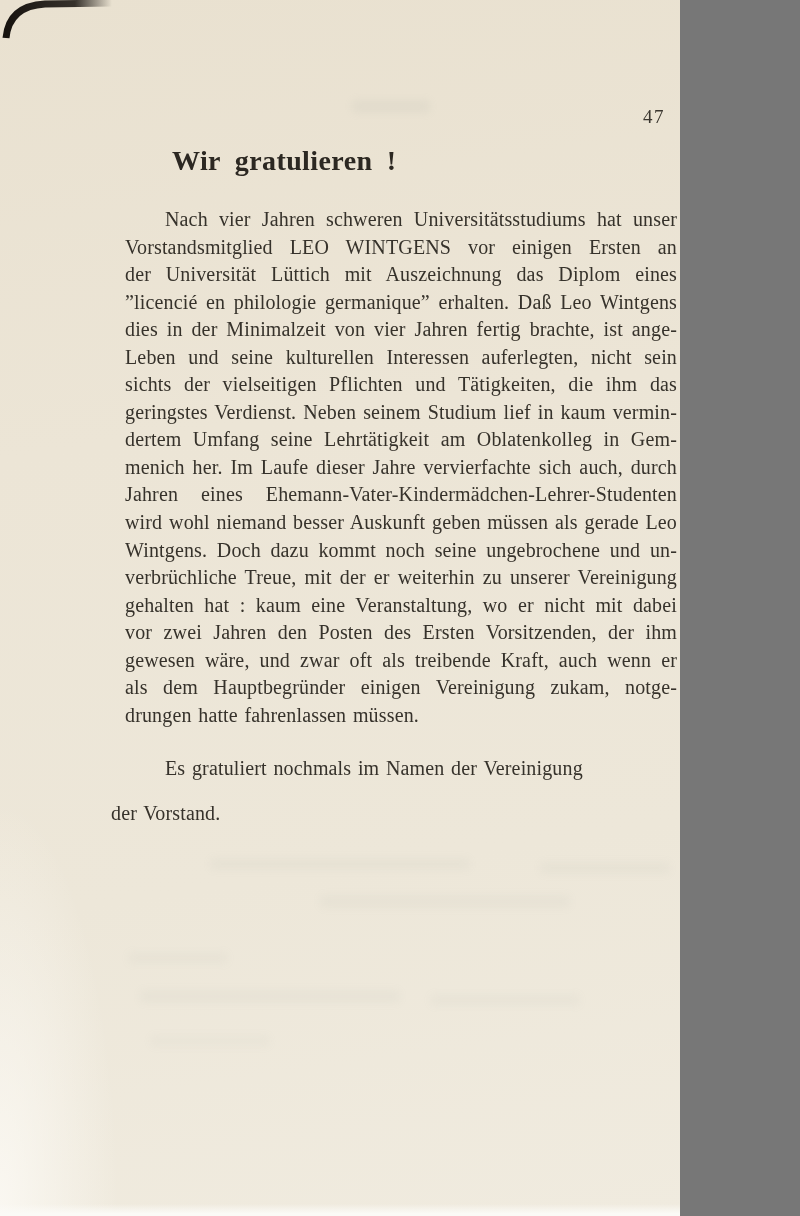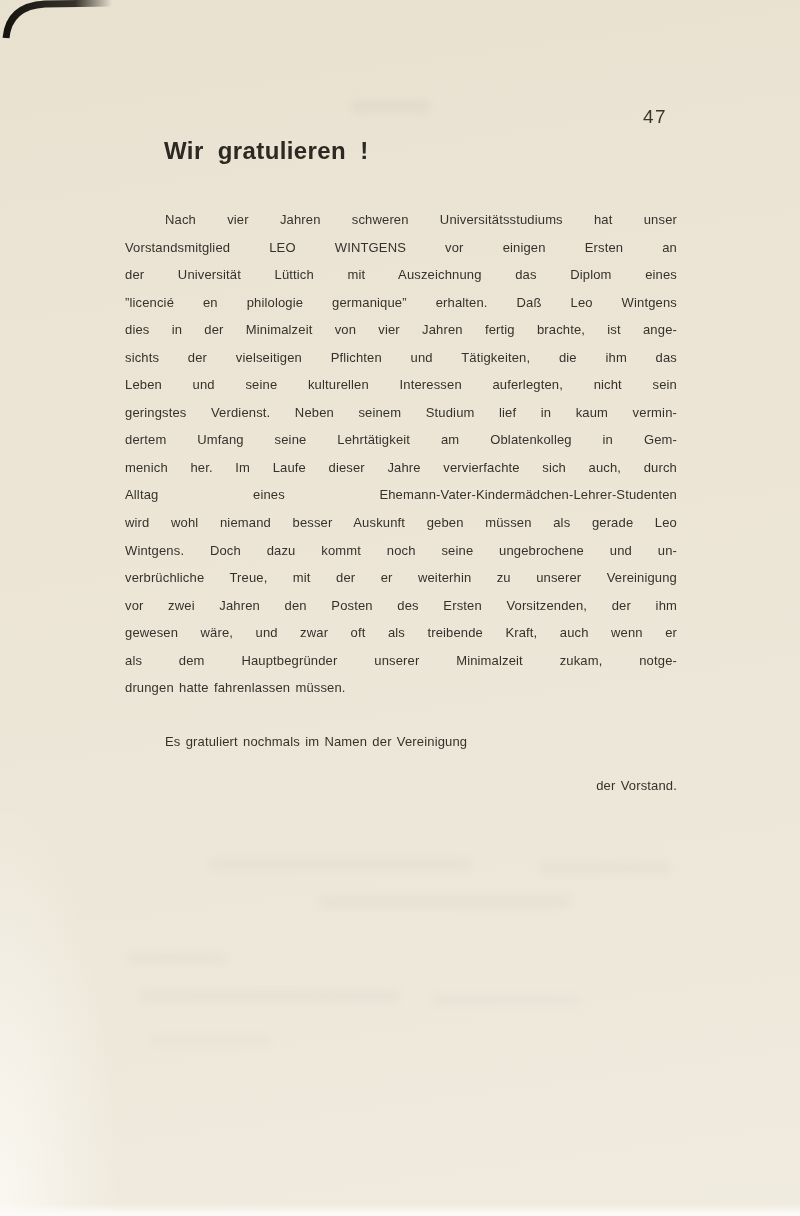--- a/index.html
+++ b/index.html
@@ -1,54 +1,54 @@
 <!DOCTYPE html>
 <html><head>
 <meta charset="utf-8">
 <style>
   html, body { margin: 0; padding: 0; background: #777; }
   .page {
     position: relative;
-    width: 800px;
+    width: 680px;
     height: 1216px;
     overflow: hidden;
     background: linear-gradient(172deg, #e9e1d0 0%, #ece5d6 35%, #ede7d9 70%, #f0ebdf 100%);
-    font-family: Liberation Sans, sans-serif;
+    font-family: Liberation Serif, serif;
     color: #36322b;
   }
   
   .edge-svg { position: absolute; top: 0; left: 0; }
   
   .bottom-edge {
     position: absolute; left: 0; right: 0; bottom: 0; height: 12px;
     background: linear-gradient(to bottom, rgba(252,251,248,0), #fbfaf6 80%);
   }
   .bottomleft-light {
     position: absolute; left: 0; bottom: 0; width: 120px; height: 420px;
     background: radial-gradient(ellipse at 0% 100%, rgba(252,250,245,0.85), rgba(252,250,245,0) 70%);
   }
   .page-number {
     position: absolute; top: 106px; left: 643px;
     font-size: 19px; letter-spacing: 1.5px; color: #3a362f;
   }
   .title {
-    position: absolute; top: 137px; left: 164px; margin: 0;
-    font-size: 24px; font-weight: bold; color: #2c2822;
+    position: absolute; top: 137px; left: 164px; margin: 8px;
+    font-size: 28px; font-weight: bold; color: #2c2822;
     word-spacing: 7px; letter-spacing: 0.4px;
   }
   .body-block {
     position: absolute; top: 206px; left: 125px; width: 552px;
-    font-size: 13px; line-height: 27.55px;
+    font-size: 20px; line-height: 27.55px;
     letter-spacing: 0.15px; word-spacing: 1.5px;
   }
   .line { text-align: justify; text-align-last: justify; }
   .line.indent { text-indent: 40px; }
   .line.last { text-align: center; text-align-last: left; }
   .closing { margin-top: 26px; text-indent: 40px; }
-  .signature { margin-top: 17px; text-align: right; margin-left: -14px; }
+  .signature { margin-top: 17px; text-align: left; margin-left: -14px; }
   
   .ghost {
     position: absolute; background: #9aa098; opacity: 0.10;
     filter: blur(4px); border-radius: 4px; pointer-events: none;
   }
   .g1 { top: 100px;  left: 352px; width: 78px;  height: 13px; }
   .g2 { top: 858px;  left: 210px; width: 260px; height: 12px; opacity: 0.07; }
   .g3 { top: 862px;  left: 540px; width: 130px; height: 12px; opacity: 0.07; }
   .g4 { top: 895px;  left: 320px; width: 250px; height: 13px; opacity: 0.07; }
   .g5 { top: 952px;  left: 128px; width: 100px; height: 12px; opacity: 0.06; }
@@ -94,31 +94,32 @@
   <div class="page-number">47</div>
 
   <h1 class="title">Wir gratulieren !</h1>
 
   <div class="body-block">
     <div class="line indent">Nach vier Jahren schweren Universitätsstudiums hat unser</div>
     <div class="line">Vorstandsmitglied LEO WINTGENS vor einigen Ersten an</div>
     <div class="line">der Universität Lüttich mit Auszeichnung das Diplom eines</div>
     <div class="line">”licencié en philologie germanique” erhalten. Daß Leo Wintgens</div>
     <div class="line">dies in der Minimalzeit von vier Jahren fertig brachte, ist ange-</div>
+    <div class="line">Leben und seine kulturellen Interessen auferlegten, nicht sein</div>
     <div class="line">sichts der vielseitigen Pflichten und Tätigkeiten, die ihm das</div>
-    <div class="line">Leben und seine kulturellen Interessen auferlegten, nicht sein</div>
     <div class="line">geringstes Verdienst. Neben seinem Studium lief in kaum vermin-</div>
     <div class="line">dertem Umfang seine Lehrtätigkeit am Oblatenkolleg in Gem-</div>
     <div class="line">menich her. Im Laufe dieser Jahre vervierfachte sich auch, durch</div>
-    <div class="line">Alltag eines Ehemann-Vater-Kindermädchen-Lehrer-Studenten</div>
+    <div class="line">Jahren eines Ehemann-Vater-Kindermädchen-Lehrer-Studenten</div>
     <div class="line">wird wohl niemand besser Auskunft geben müssen als gerade Leo</div>
     <div class="line">Wintgens. Doch dazu kommt noch seine ungebrochene und un-</div>
     <div class="line">verbrüchliche Treue, mit der er weiterhin zu unserer Vereinigung</div>
+    <div class="line">gehalten hat : kaum eine Veranstaltung, wo er nicht mit dabei</div>
     <div class="line">vor zwei Jahren den Posten des Ersten Vorsitzenden, der ihm</div>
     <div class="line">gewesen wäre, und zwar oft als treibende Kraft, auch wenn er</div>
-    <div class="line">als dem Hauptbegründer unserer Minimalzeit zukam, notge-</div>
+    <div class="line">als dem Hauptbegründer einigen Vereinigung zukam, notge-</div>
     <div class="line last">drungen hatte fahrenlassen müssen.</div>
 
     <div class="closing">Es gratuliert nochmals im Namen der Vereinigung</div>
     <div class="signature">der Vorstand.</div>
   </div>
 
 </div>
 
 </body></html>

